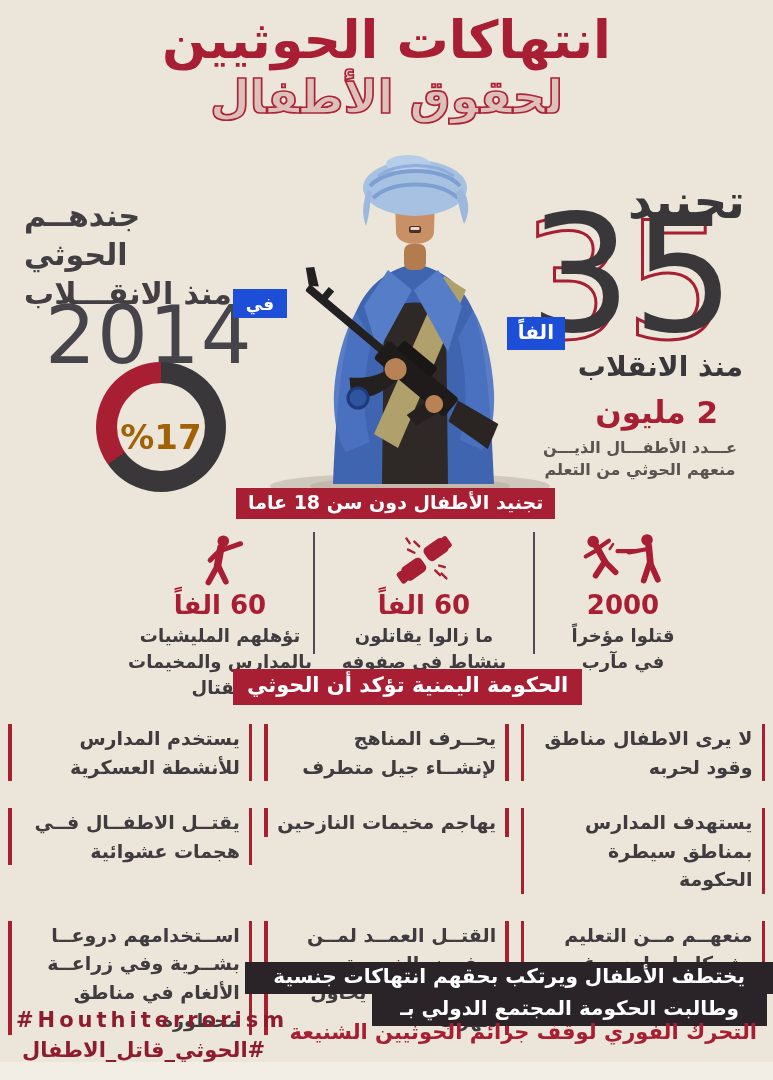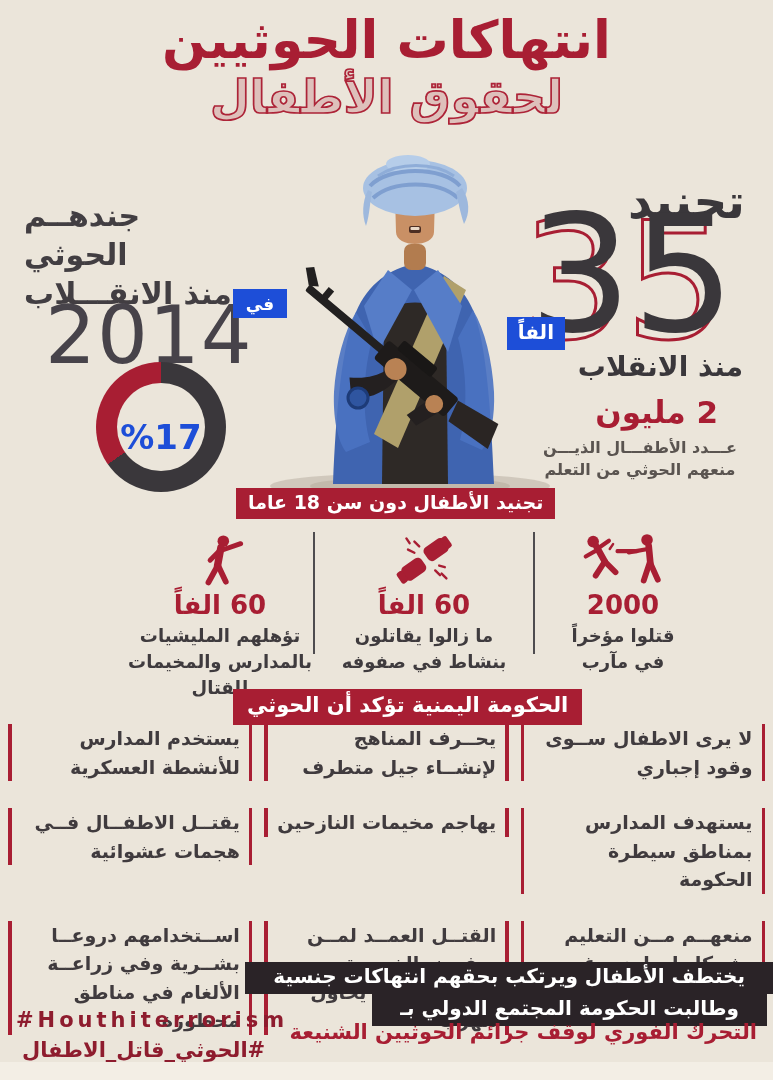--- a/index.html
+++ b/index.html
@@ -20,21 +20,21 @@
     font-size:30px;font-weight:bold;color:#423e42;line-height:1.3;}
   .year{left:45px;top:260px;font-size:80px;font-weight:400;color:#47434a;
     line-height:1;letter-spacing:1px;margin-top:36px;}
   .badge{background:#1d4ed8;color:#fff;font-weight:bold;display:flex;
     align-items:center;justify-content:center;}
   .badge-fi{left:233px;top:289px;width:54px;height:29px;font-size:17px;}
   .donut{left:96px;top:362px;width:130px;height:130px;border-radius:50%;
     background:conic-gradient(#3a373b 0deg 235deg,#a81e33 235deg 360deg);}
   .donut-hole{position:absolute;left:21px;top:21px;width:88px;height:88px;
     border-radius:50%;background:#ebe5da;display:flex;align-items:center;justify-content:center;}
-  .donut-label{font-size:34px;font-weight:bold;color:#1d4ed8;direction:ltr;margin-top:20px;}
+  .donut-label{font-size:34px;font-weight:bold;color:#a16207;direction:ltr;margin-top:20px;}
   
   .r-heading{right:28px;top:176px;font-size:47px;font-weight:bold;color:#3a373b;line-height:1.1;}
   .big-number{right:38px;top:194px;font-size:162px;font-weight:normal;line-height:1;display:inline-block;}
   .big-number .outline{position:absolute;right:7px;top:7px;color:transparent;
     -webkit-text-stroke:3px #a81e33;}
   .big-number .main{position:relative;color:#3a373b;}
   .badge-alf{right:208px;top:317px;padding:3px 11px 6px;font-size:20px;}
   .r-sub{right:30px;top:350px;font-size:28px;font-weight:bold;color:#3a373b;}
   .r-million{right:55px;top:394px;font-size:31px;font-weight:bold;color:#a81e33;}
   .r-caption{right:26px;top:437px;width:214px;text-align:center;font-size:16px;
@@ -43,21 +43,21 @@
   .photo-banner{left:236px;top:488px;background:#a81e33;color:#fff;
     font-size:19px;font-weight:bold;padding:3px 12px 6px;}
   
   .vdiv{top:532px;width:2px;height:122px;background:#4e4c4f;}
   .stat{top:530px;text-align:center;}
   .stat .icon{height:58px;display:flex;align-items:flex-end;justify-content:center;}
   .stat .value{margin-top:3px;font-size:26px;font-weight:bold;color:#a81e33;line-height:1.1;}
   .stat .cap{margin-top:3px;font-size:18px;font-weight:bold;color:#3f3b3e;line-height:1.45;}
   
   .section-banner{left:233px;top:669px;background:#a81e33;color:#fff;
-    font-size:21px;font-weight:bold;padding:4px 14px 8px;margin-top:20px;}
+    font-size:21px;font-weight:bold;padding:4px 14px 8px;}
   
   .claims{left:8px;right:8px;top:724px;direction:rtl;display:grid;
     grid-template-columns:repeat(3,1fr);column-gap:12px;row-gap:27px;align-items:start;}
   .claim{display:flex;align-items:stretch;}
   .claim .bar{width:3.5px;background:#a81e33;flex:0 0 auto;}
   .claim .txt{flex:1;padding:0 9px;font-size:19px;font-weight:bold;color:#403b3e;
     line-height:1.5;text-align:right;}
   
   .dark-banner{background:#2a2327;color:#fff;font-size:20px;font-weight:bold;
     padding:2px 28px 6px;}
@@ -233,21 +233,21 @@
       <div>بالمدارس والمخيمات</div>
       <div>للقتال</div>
     </div>
   </div>
 
   <div class="abs section-banner ar">الحكومة اليمنية تؤكد أن الحوثي</div>
 
   <div class="abs claims">
     <div class="claim">
         <div class="bar"></div>
-        <div class="txt ar">لا يرى الاطفال ســوى وقود إجباري</div>
+        <div class="txt ar">لا يرى الاطفال مناطق وقود لحربه</div>
         <div class="bar"></div>
       </div>
     <div class="claim">
         <div class="bar"></div>
         <div class="txt ar">يحــرف المناهج لإنشــاء جيل متطرف</div>
         <div class="bar"></div>
       </div>
     <div class="claim">
         <div class="bar"></div>
         <div class="txt ar">يستخدم المدارس للأنشطة العسكرية</div>

